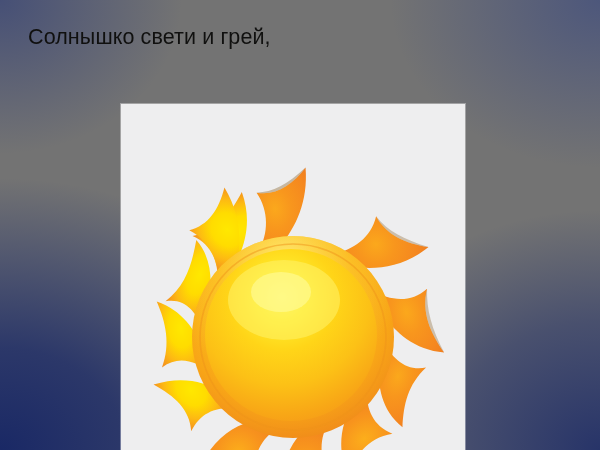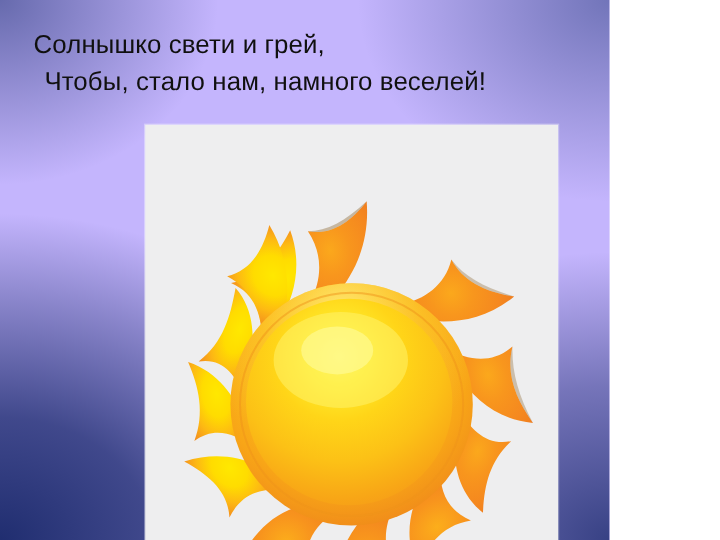--- a/index.html
+++ b/index.html
@@ -8,24 +8,24 @@
   }
   body {
     width: 600px;
     height: 450px;
     overflow: hidden;
     font-family: "Liberation Sans", sans-serif;
   }
 
   #slide {
     position: relative;
-    width: 508px;
+    width: 600px;
     height: 450px;
     overflow: hidden;
-    background: #c4b5fd;
+    background: #737373;
   }
 
   
   .bg-base {
     position: absolute;
     inset: 0;
     background:
       radial-gradient(ellipse 520px 300px at 48% 6%,
          rgba(196,206,232,1) 0%,
          rgba(163,176,215,0.95) 22%,
@@ -101,21 +101,20 @@
 </head>
 <body>
 
 <div id="slide">
 
   <div class="bg-base"></div>
   <div class="bg-dark-corner"></div>
 
   <div id="title-block">
     <div class="line1">Солнышко свети и грей,</div>
-    <div class="line2">Чтобы, стало нам, намного веселей!</div>
   </div>
 
   <div id="picture-panel">
     <div id="sun-figure">
       <svg width="344" height="346" viewBox="0 0 344 346" xmlns="http://www.w3.org/2000/svg">
         <defs>
 
           <radialGradient id="rayLeft" cx="62%" cy="50%" r="78%">
             <stop offset="0%" stop-color="#ffe800"></stop>
             <stop offset="32%" stop-color="#ffdc00"></stop>

